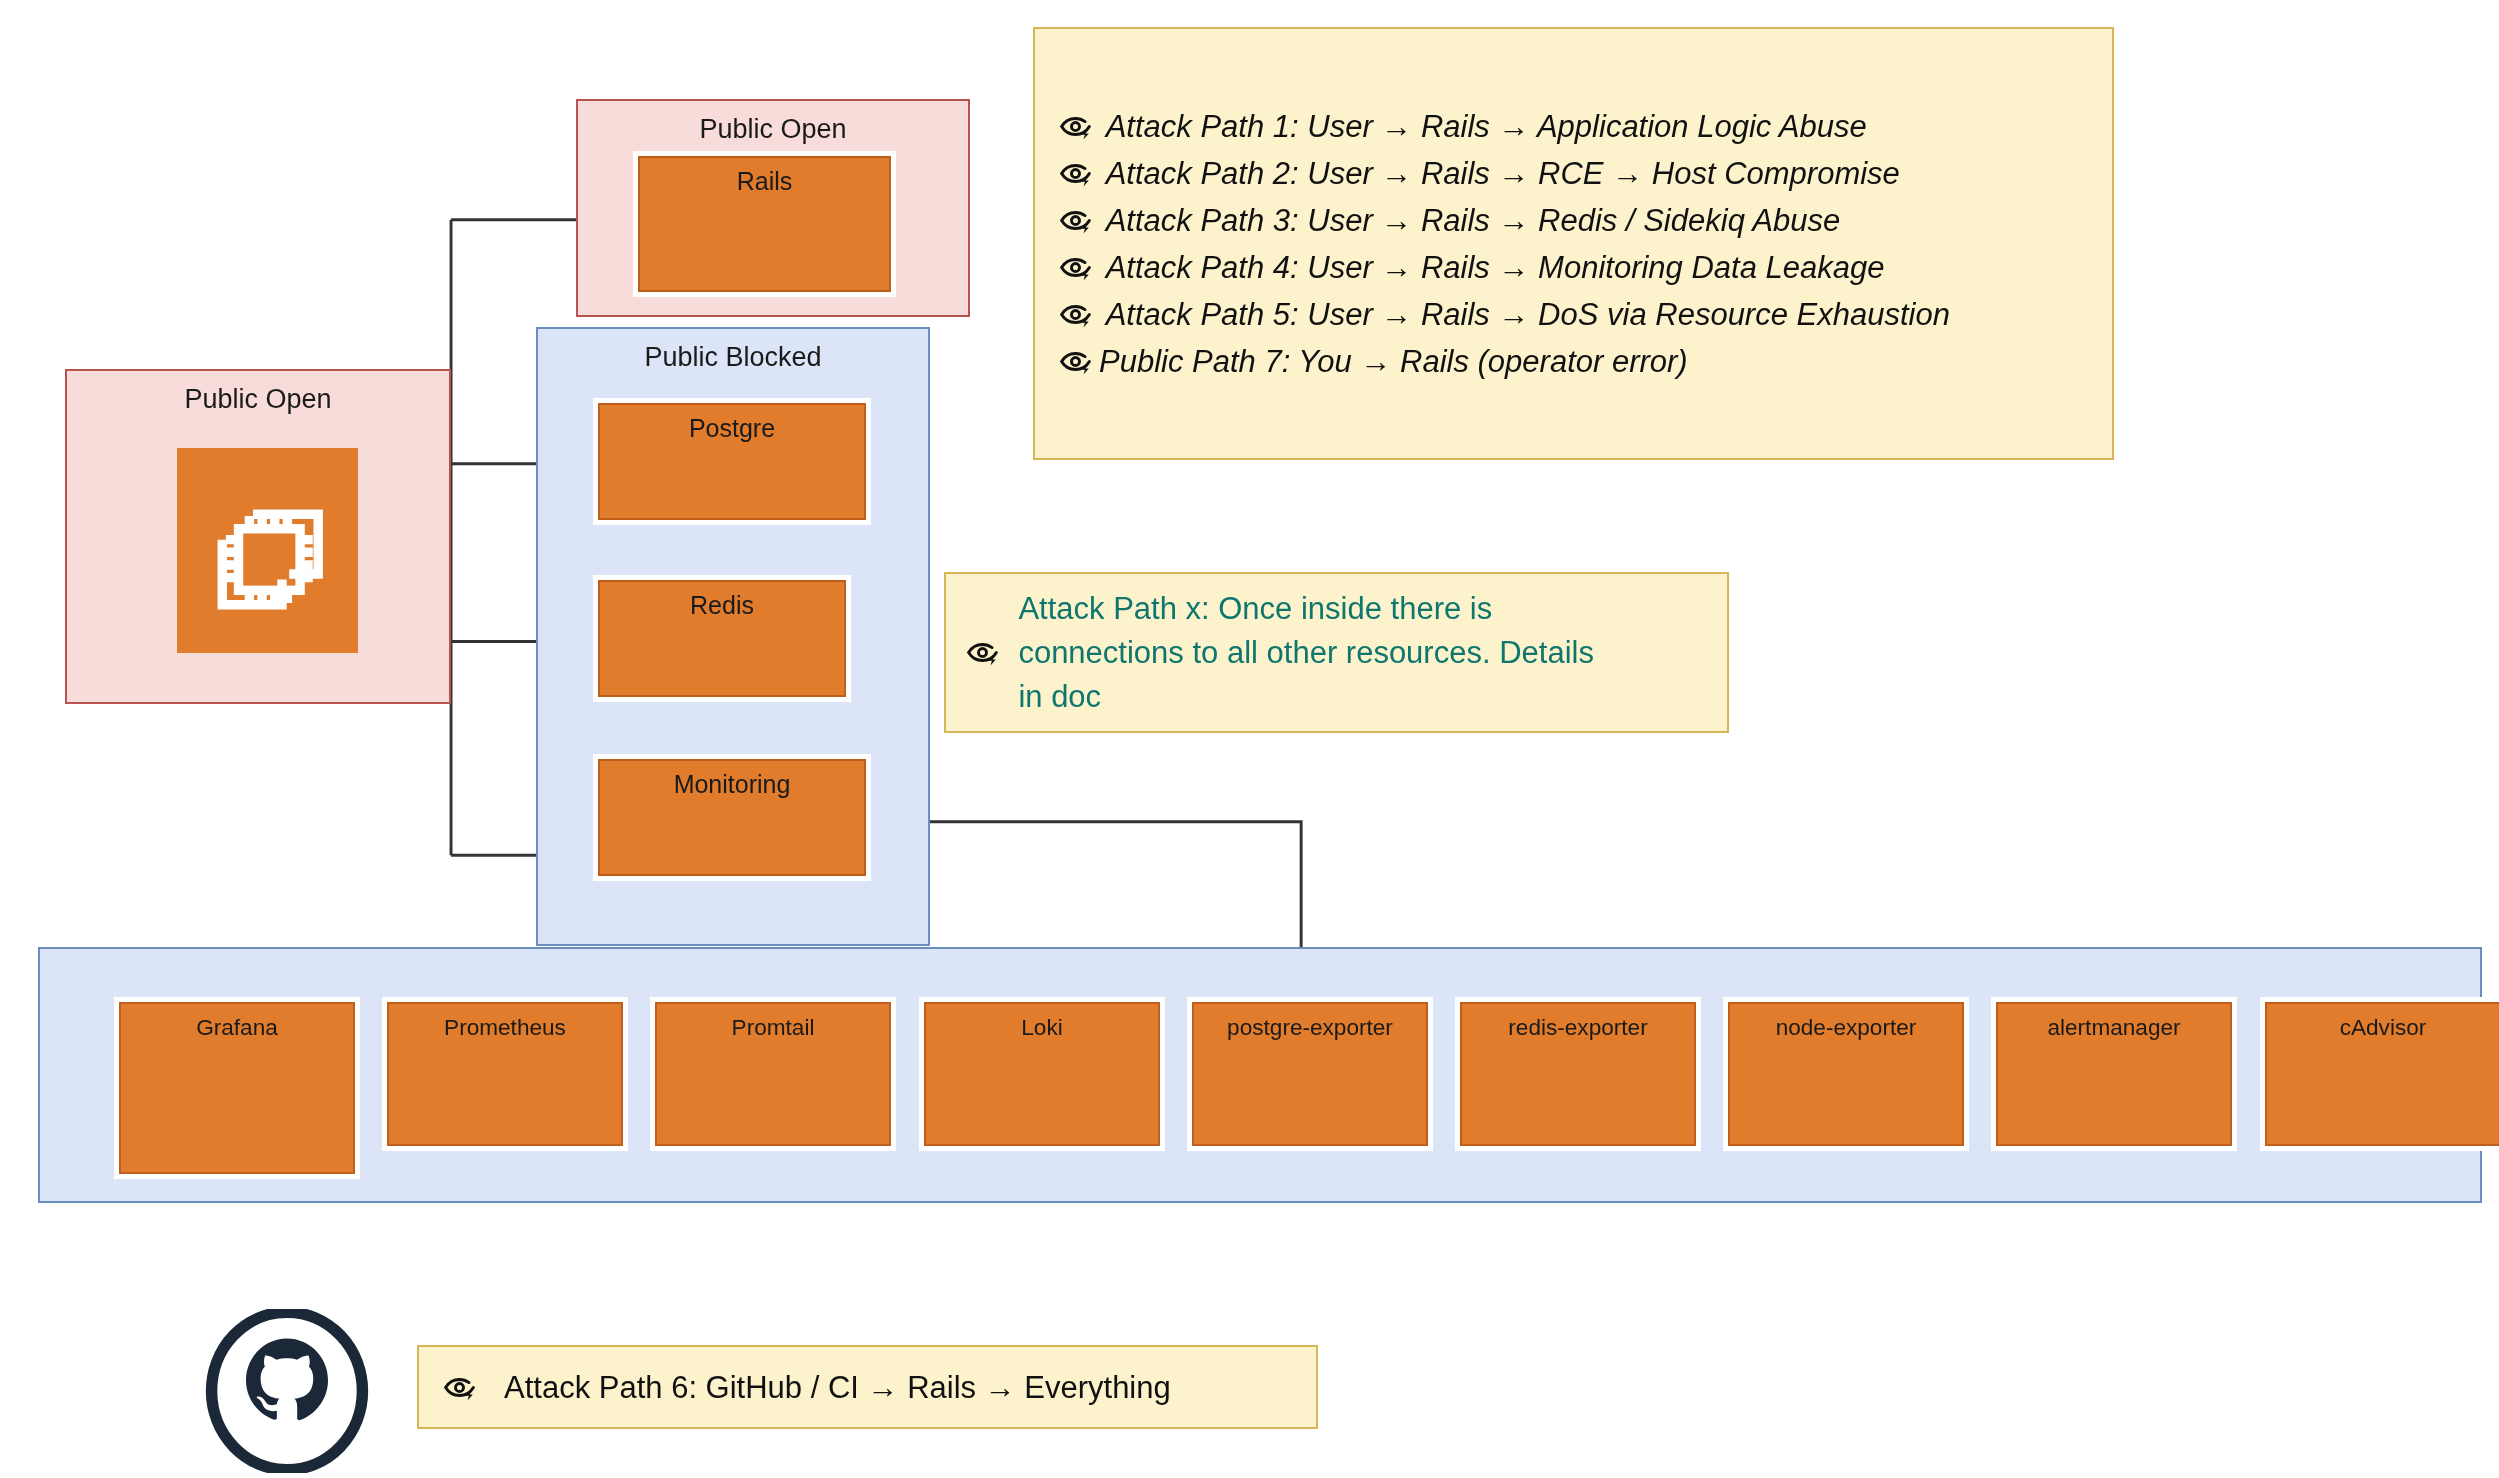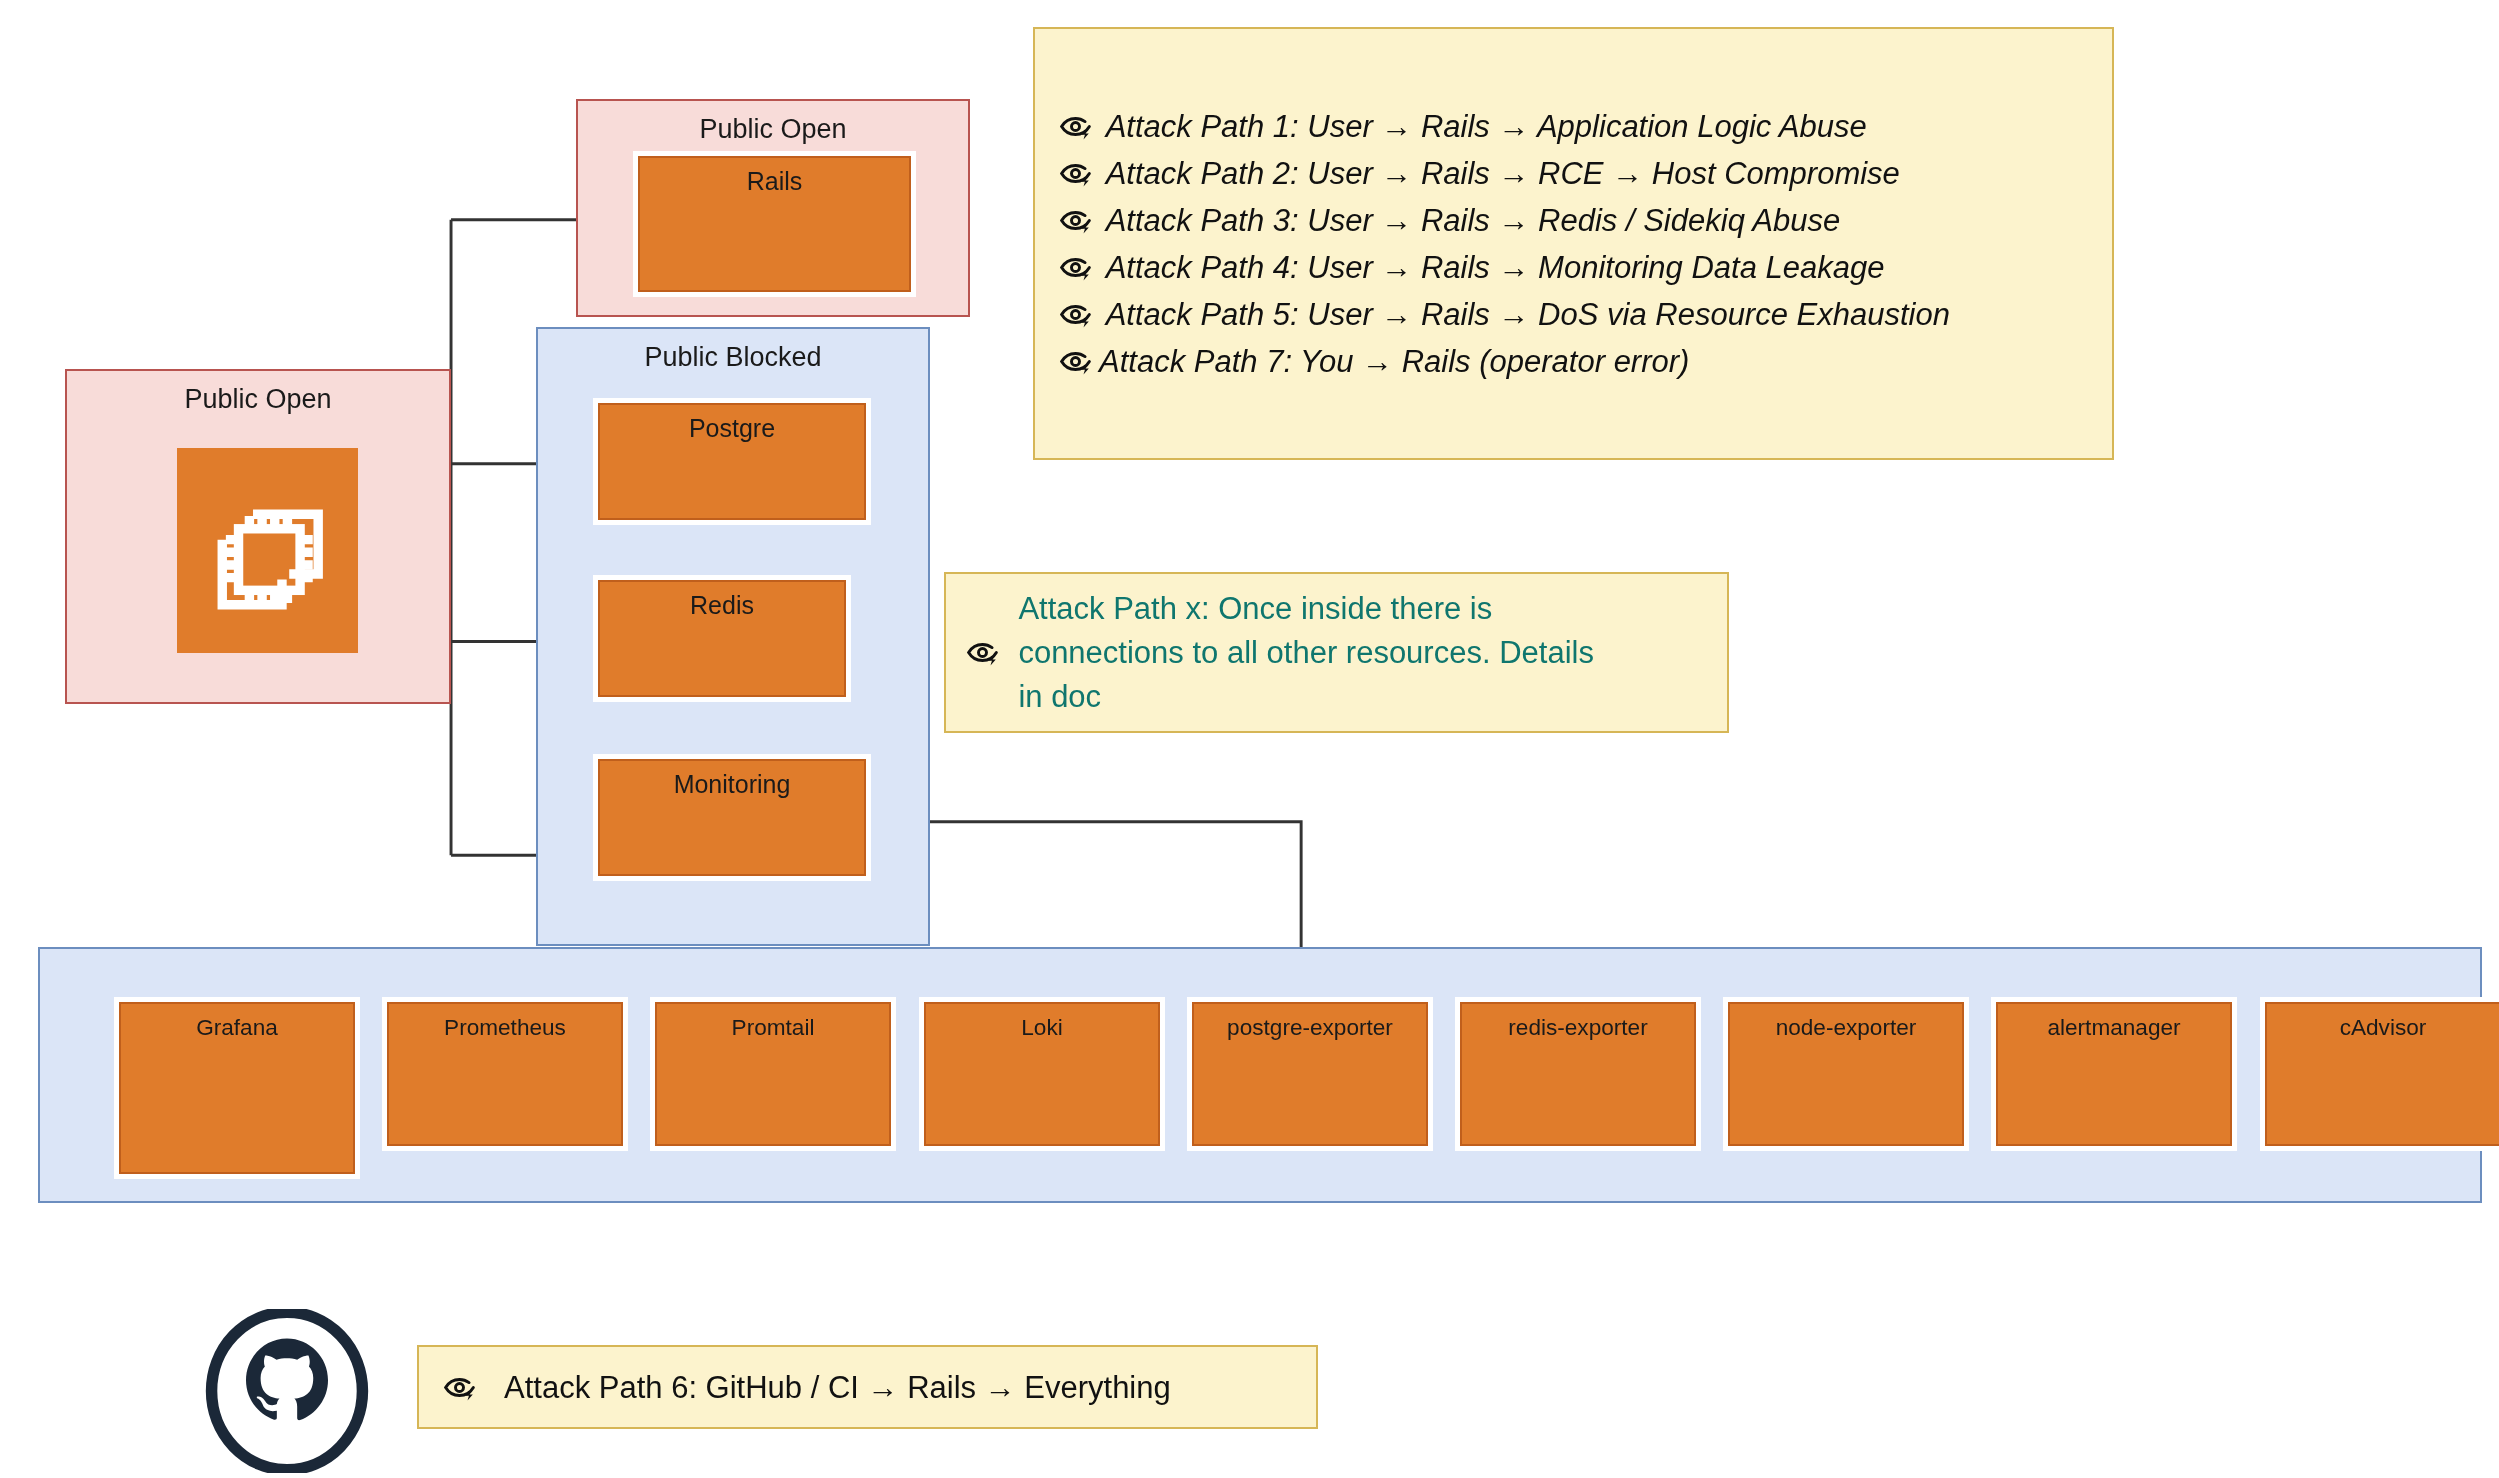--- a/index.html
+++ b/index.html
@@ -110,21 +110,21 @@
           <path d="M34,44 L27,44 M34,51 L27,51 M34,58 L27,58 M34,65 L27,65"></path>
 
           <path d="M68,44 L75,44 M68,51 L75,51 M68,58 L75,58 M68,65 L75,65"></path>
         </g>
       </svg>
     </div>
   </div>
 
   <div class="grp grp-pink" style="left:536px;top:99px;width:394px;height:218px;">
     <div class="grp-label">Public Open</div>
-    <div class="node" style="left:60px;top:55px;width:273px;height:136px;">
+    <div class="node" style="left:60px;top:55px;width:253px;height:136px;">
       <span class="node-label">Rails</span>
     </div>
   </div>
 
   <div class="grp grp-blue" style="left:536px;top:327px;width:394px;height:619px;">
     <div class="grp-label">Public Blocked</div>
 
     <div class="node" style="left:60px;top:74px;width:268px;height:117px;">
       <span class="node-label">Postgre</span>
     </div>
@@ -210,21 +210,21 @@
           <path d="M17.6 14.2h2.6l-1.7 2.3h2.1l-3.4 4 .9-3.1h-2z" fill="#111"></path>
         </svg>
         <span class="note-text">Attack Path 5: User → Rails → DoS via Resource Exhaustion</span>
       </div>
       <div class="note-row" style="gap:5px;">
         <svg class="eye-ico" viewBox="0 0 24 24" xmlns="http://www.w3.org/2000/svg">
           <path d="M21 12c-1.9 3.2-5.2 5.2-9 5.2S4.9 15.2 3 12c1.9-3.2 5.2-5.2 9-5.2 2.3 0 4.4.7 6.2 2" fill="none" stroke="#111" stroke-width="1.9" stroke-linecap="round"></path>
           <circle cx="12" cy="12" r="2.6" fill="none" stroke="#111" stroke-width="1.9"></circle>
           <path d="M17.6 14.2h2.6l-1.7 2.3h2.1l-3.4 4 .9-3.1h-2z" fill="#111"></path>
         </svg>
-        <span class="note-text">Attack Path 7: You → Rails (operator error)</span>
+        <span class="note-text">Public Path 7: You → Rails (operator error)</span>
       </div>
     </div>
   </div>
 
   <div class="note" style="left:944px;top:572px;width:785px;height:161px;">
     <div class="note-row" style="padding:0 18.4px;gap:17px;">
       <svg class="eye-ico" viewBox="0 0 24 24" xmlns="http://www.w3.org/2000/svg">
         <path d="M21 12c-1.9 3.2-5.2 5.2-9 5.2S4.9 15.2 3 12c1.9-3.2 5.2-5.2 9-5.2 2.3 0 4.4.7 6.2 2" fill="none" stroke="#111" stroke-width="1.9" stroke-linecap="round"></path>
         <circle cx="12" cy="12" r="2.6" fill="none" stroke="#111" stroke-width="1.9"></circle>
         <path d="M17.6 14.2h2.6l-1.7 2.3h2.1l-3.4 4 .9-3.1h-2z" fill="#111"></path>

